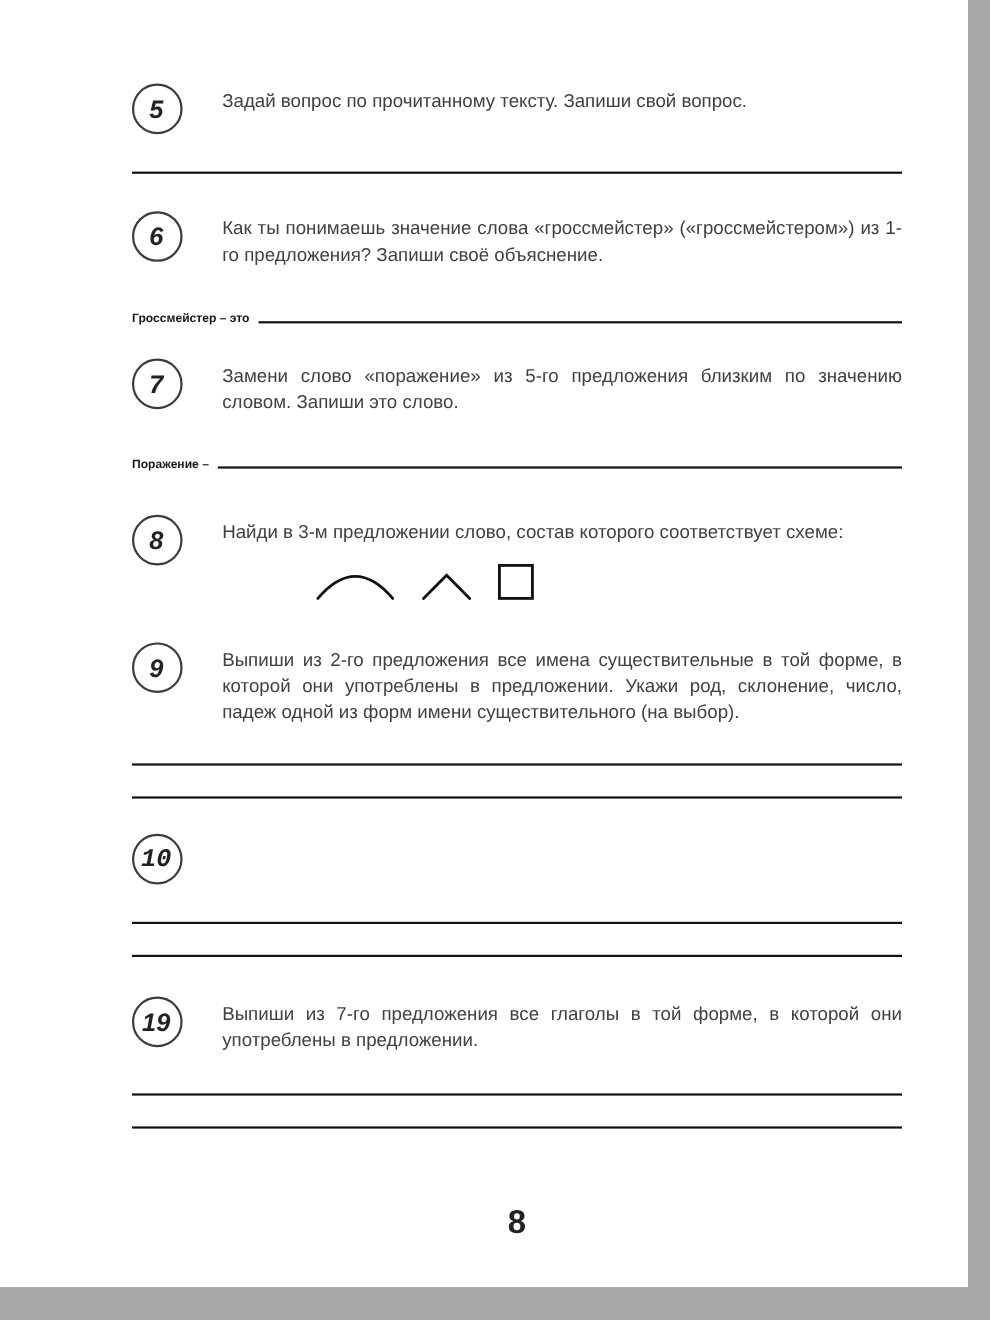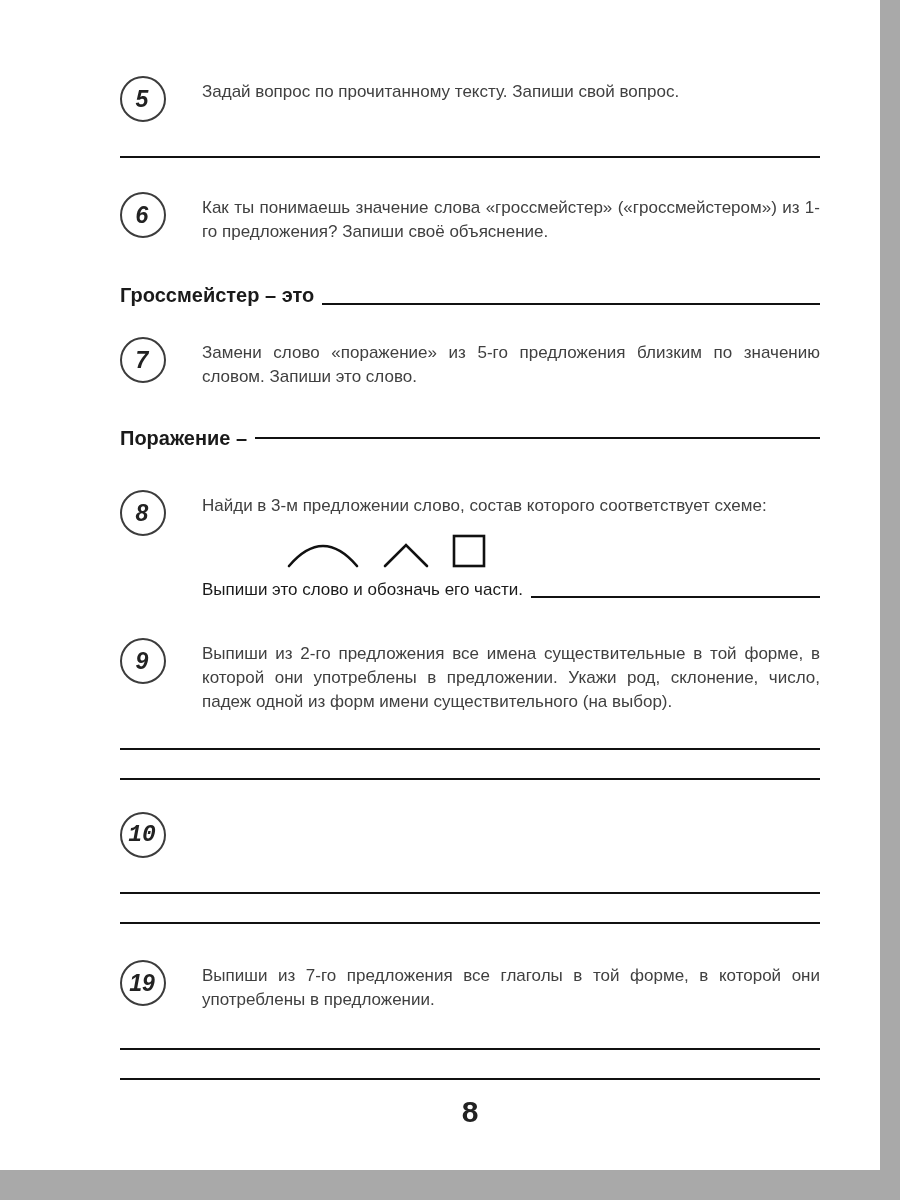--- a/index.html
+++ b/index.html
@@ -56,21 +56,21 @@
   }
   .task-body { flex: 1; }
 
   .answer-line {
     border-bottom: 2px solid #111;
     height: 0;
   }
 
   .label-line { display: flex; align-items: flex-end; }
   .label-line .lbl {
-    font-size: 20px;
+    font-size: 11px;
     font-weight: 700;
     white-space: nowrap;
   }
   .label-line .txt {
     font-size: 17px;
     white-space: nowrap;
   }
   .label-line .grow {
     flex: 1;
     border-bottom: 2px solid #111;
@@ -128,21 +128,21 @@
       </div>
     </section>
 
     <section style="margin-top: 34px;">
       <div class="task-head">
         <div class="circle">
           <span class="num">7</span>
         </div>
         <p class="task-text">Замени слово «поражение» из 5-го предложения близким по значению словом. Запиши это слово.</p>
       </div>
-      <div class="label-line" style="margin-top: 38px; align-items: center;">
+      <div class="label-line" style="margin-top: 38px;">
         <span class="lbl">Поражение –</span>
         <div class="grow"></div>
       </div>
     </section>
 
     <section style="margin-top: 44px;">
       <div class="task-head">
         <div class="circle">
           <span class="num">8</span>
         </div>
@@ -152,24 +152,20 @@
             <svg width="74" height="30" viewBox="0 0 74 30">
               <path d="M3,28 Q37,-12 71,28" stroke="#111" stroke-width="2.6" fill="none" stroke-linecap="round"></path>
             </svg>
             <svg width="48" height="26" viewBox="0 0 48 26">
               <path d="M3,24 L24,3 L45,24" stroke="#111" stroke-width="2.6" fill="none" stroke-linecap="round"></path>
             </svg>
             <svg width="34" height="34" viewBox="0 0 34 34">
               <rect x="2" y="2" width="30" height="30" stroke="#111" stroke-width="2.6" fill="none"></rect>
             </svg>
           </div>
-          <div class="label-line" style="margin-top: 12px;">
-            <span class="txt">Выпиши это слово и обозначь его части.</span>
-            <div class="grow"></div>
-          </div>
         </div>
       </div>
     </section>
 
     <section style="margin-top: 42px;">
       <div class="task-head">
         <div class="circle">
           <span class="num">9</span>
         </div>
         <p class="task-text">Выпиши из 2-го предложения все имена существительные в той форме, в которой они употреблены в предложении. Укажи род, склонение, число, падеж одной из форм имени существительного (на выбор).</p>

